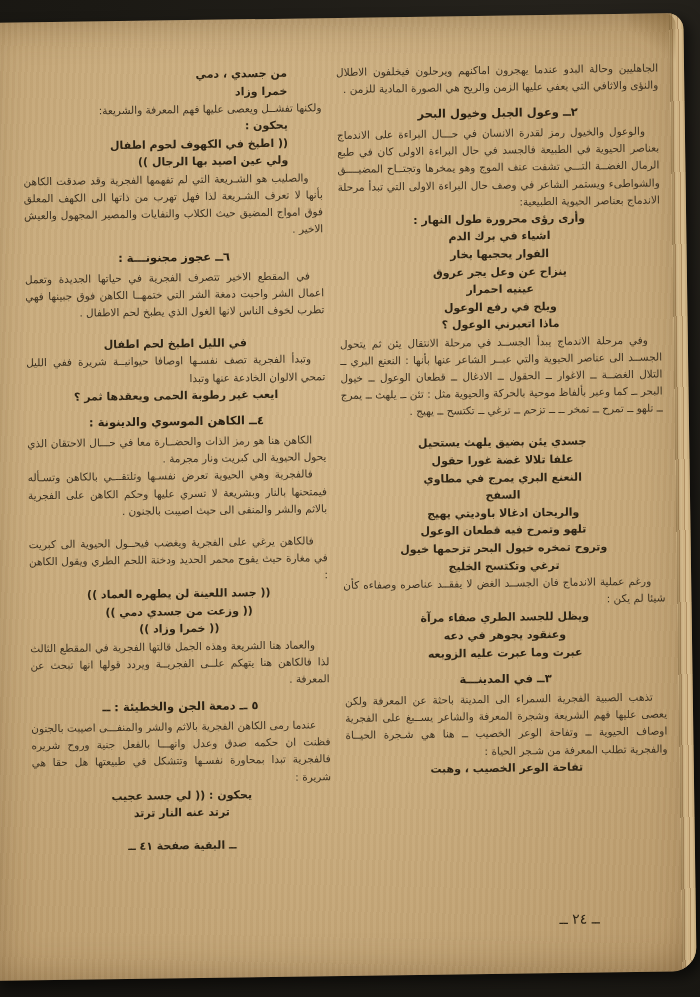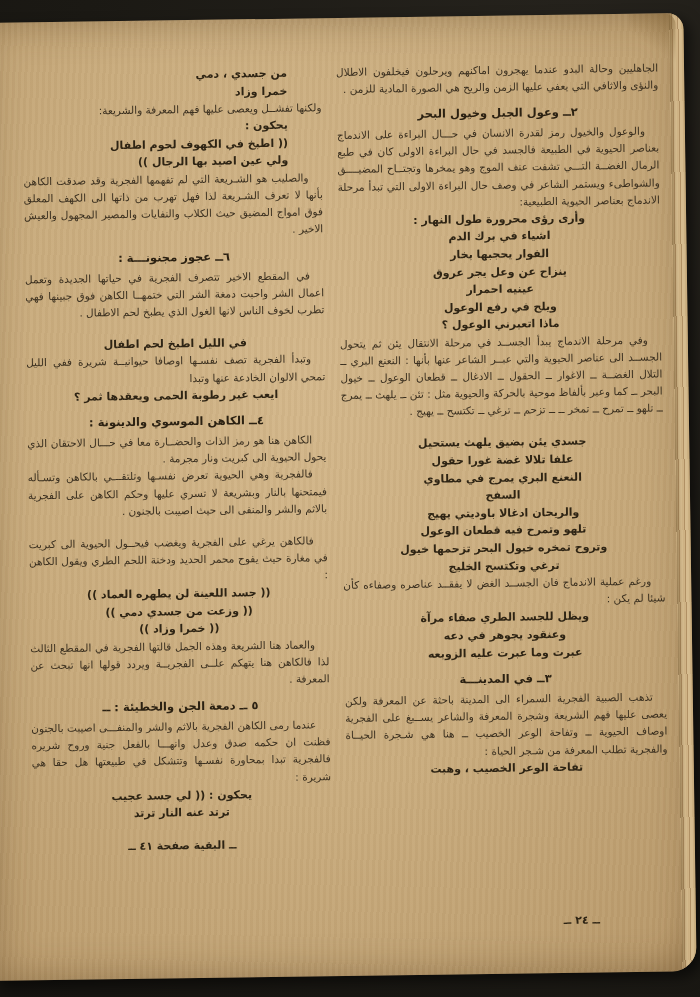--- a/index.html
+++ b/index.html
@@ -50,21 +50,21 @@
   .verse{text-align:center;}
   .verse2{text-align:right;padding-right:34px;}
   .heading{
     font-weight:bold;font-size:11.5px;text-align:center;
     margin:10px 0 5px;color:#2b2112;
   }
   .footer{text-align:center;margin-top:10px;}
   .gap{margin-top:15px;}
   .page-number{
     position:absolute;left:auto;right:96px;bottom:46px;
-    font-weight:bold;font-size:11px;color:#2e2414;letter-spacing:1px;
+    font-weight:normal;font-size:14px;color:#2e2414;letter-spacing:1px;
   }
 </style>
 </head>
 <body>
 
 <div class="scan-bg"></div>
 
 <div class="paper">
   <div class="grain"></div>
   <div class="edge-stack"></div>

